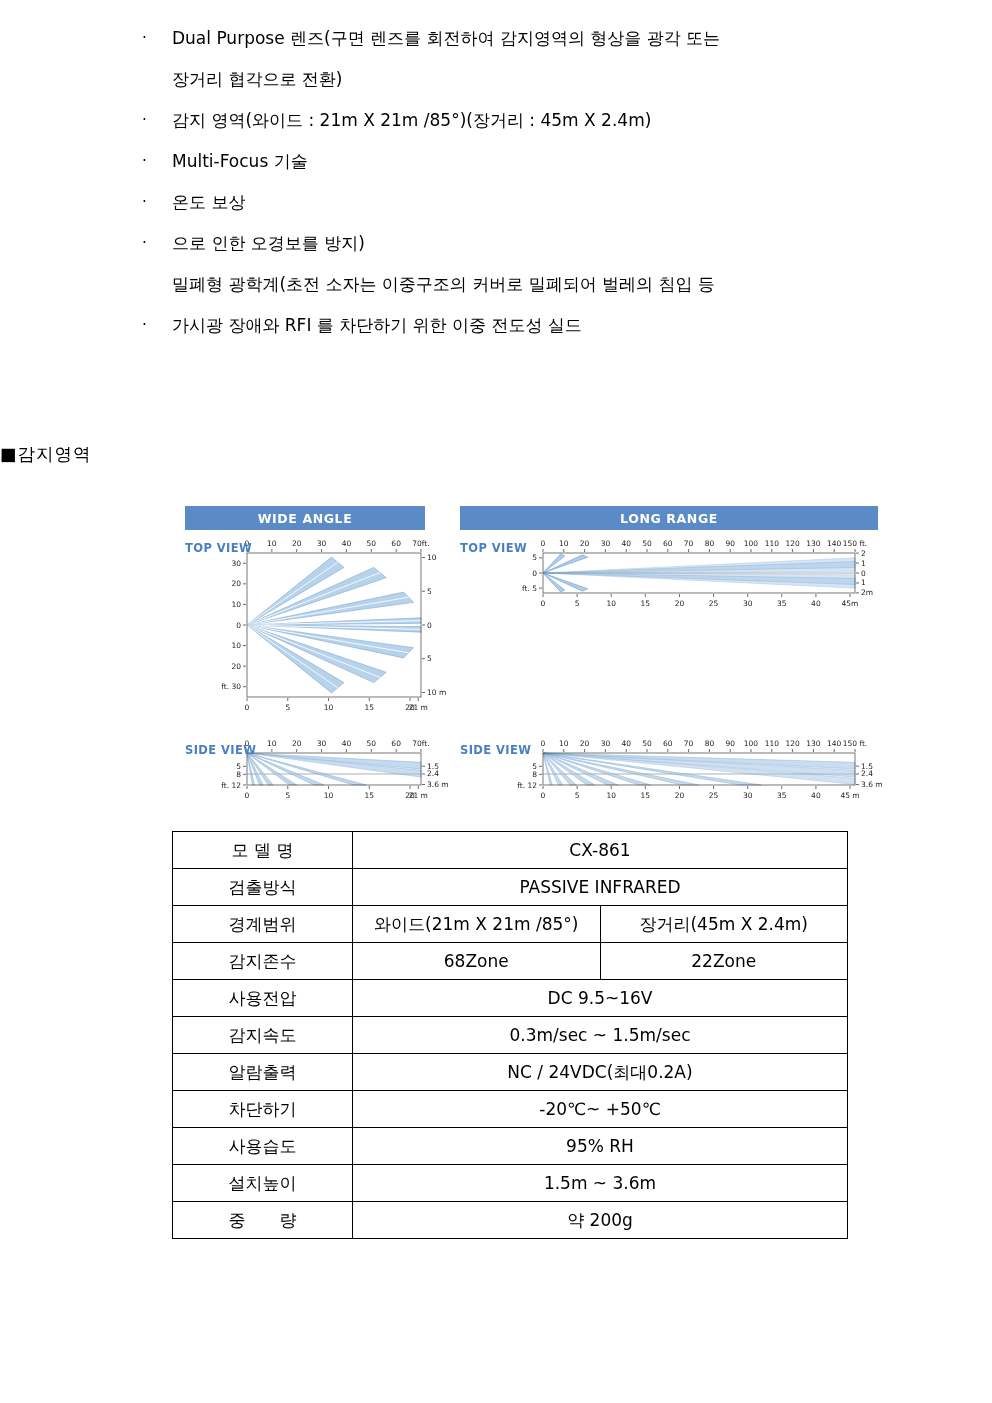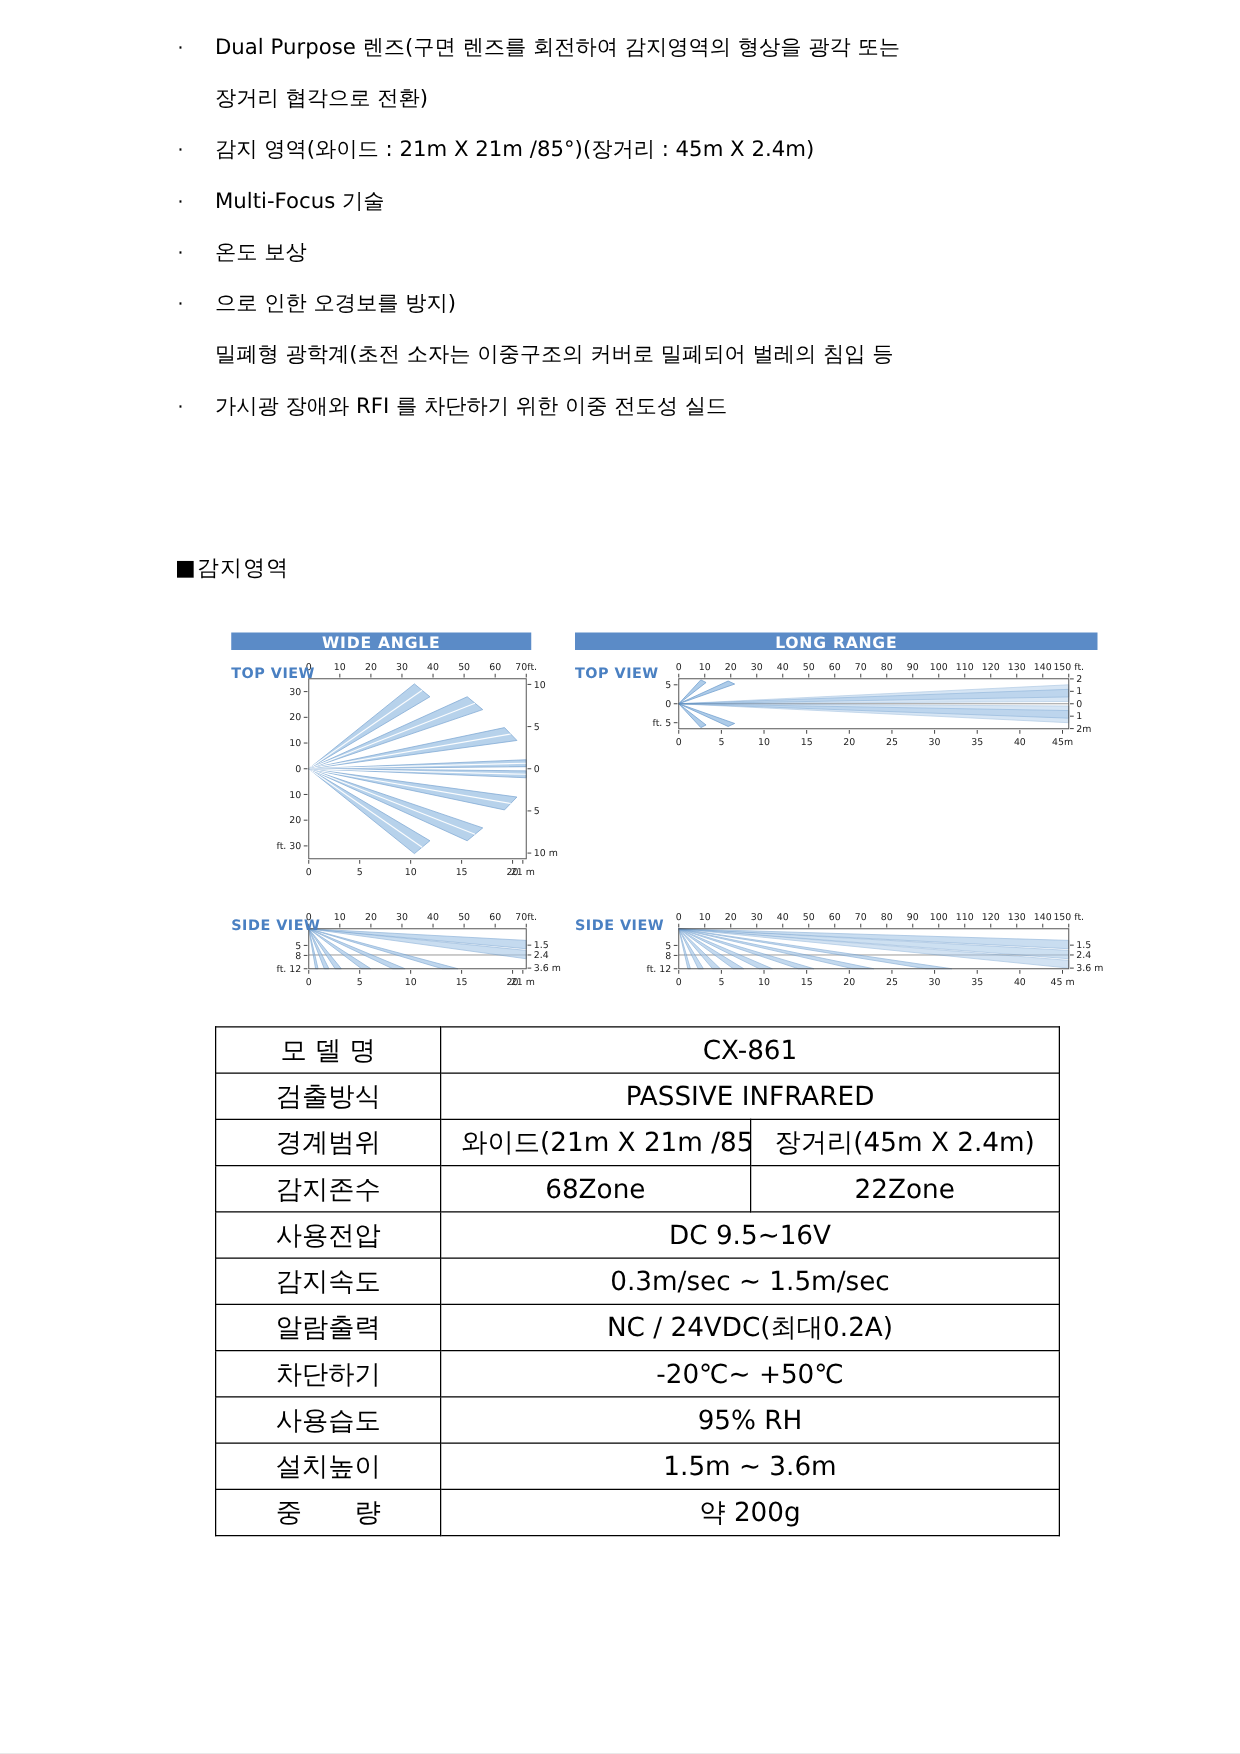--- a/index.html
+++ b/index.html
@@ -8,47 +8,47 @@
     width:992px; height:1403px; background:#ffffff; margin:0 auto;
     position:relative; overflow:hidden; color:#000;
   }
   
   .bullets { padding-top:18px; margin-left:142px; width:760px; }
   .bullet-item { display:flex; font-size:17px; line-height:41px; }
   .bullet-dot { width:30px; text-align:left; font-size:15px; line-height:41px; }
   .bullet-text { white-space:nowrap; }
   .bullet-text span { display:block; }
   
-  .sec-header { margin-left:140px; font-size:17.5px; font-weight:500; letter-spacing:1px; }
+  .sec-header { font-size:17.5px; font-weight:500; letter-spacing:1px; }
   .sec-header.detection { margin-top:96px; }
   .sec-header.spec { margin-top:76px; }
   
   .diagram-area { display:flex; margin-left:185px; margin-top:40px; gap:35px; }
   .panel { position:relative; }
   .panel.wide { width:240px; }
   .panel.long { width:418px; }
   .panel-bar {
-    height:14px; background:#5b8bc7; color:#fff; font-weight:bold;
+    height:24px; background:#5b8bc7; color:#fff; font-weight:bold;
     font-size:12.5px; letter-spacing:0.6px;
     display:flex; align-items:center; justify-content:center;
   }
   .tv { position:relative; height:190px; margin-top:9px; overflow:visible; }
   .sv { position:relative; height:62px; margin-top:12px; overflow:visible; }
   .view-label {
     position:absolute; left:0; top:2px; color:#4a80c2; font-weight:bold;
     font-size:11.5px; letter-spacing:0.4px; z-index:2;
   }
   .plot-host { position:absolute; left:0; top:0; overflow:visible; }
   .plot-host svg { overflow:visible; display:block; }
   
   .spec-table-wrap { margin-left:172px; margin-top:28px; }
   table.spec { border-collapse:collapse; width:676px; table-layout:fixed; }
   table.spec td {
     border:1px solid #000; height:37px; text-align:center;
-    font-size:21px; padding:0 16px; overflow:hidden; white-space:nowrap;
+    font-size:17px; padding:0 16px; overflow:hidden; white-space:nowrap;
   }
   td.lbl { width:180px; }
   td.val2 { width:248px; }
 </style>
 </head>
 <body>
 
 <div class="page">
 
   <div class="bullets">

